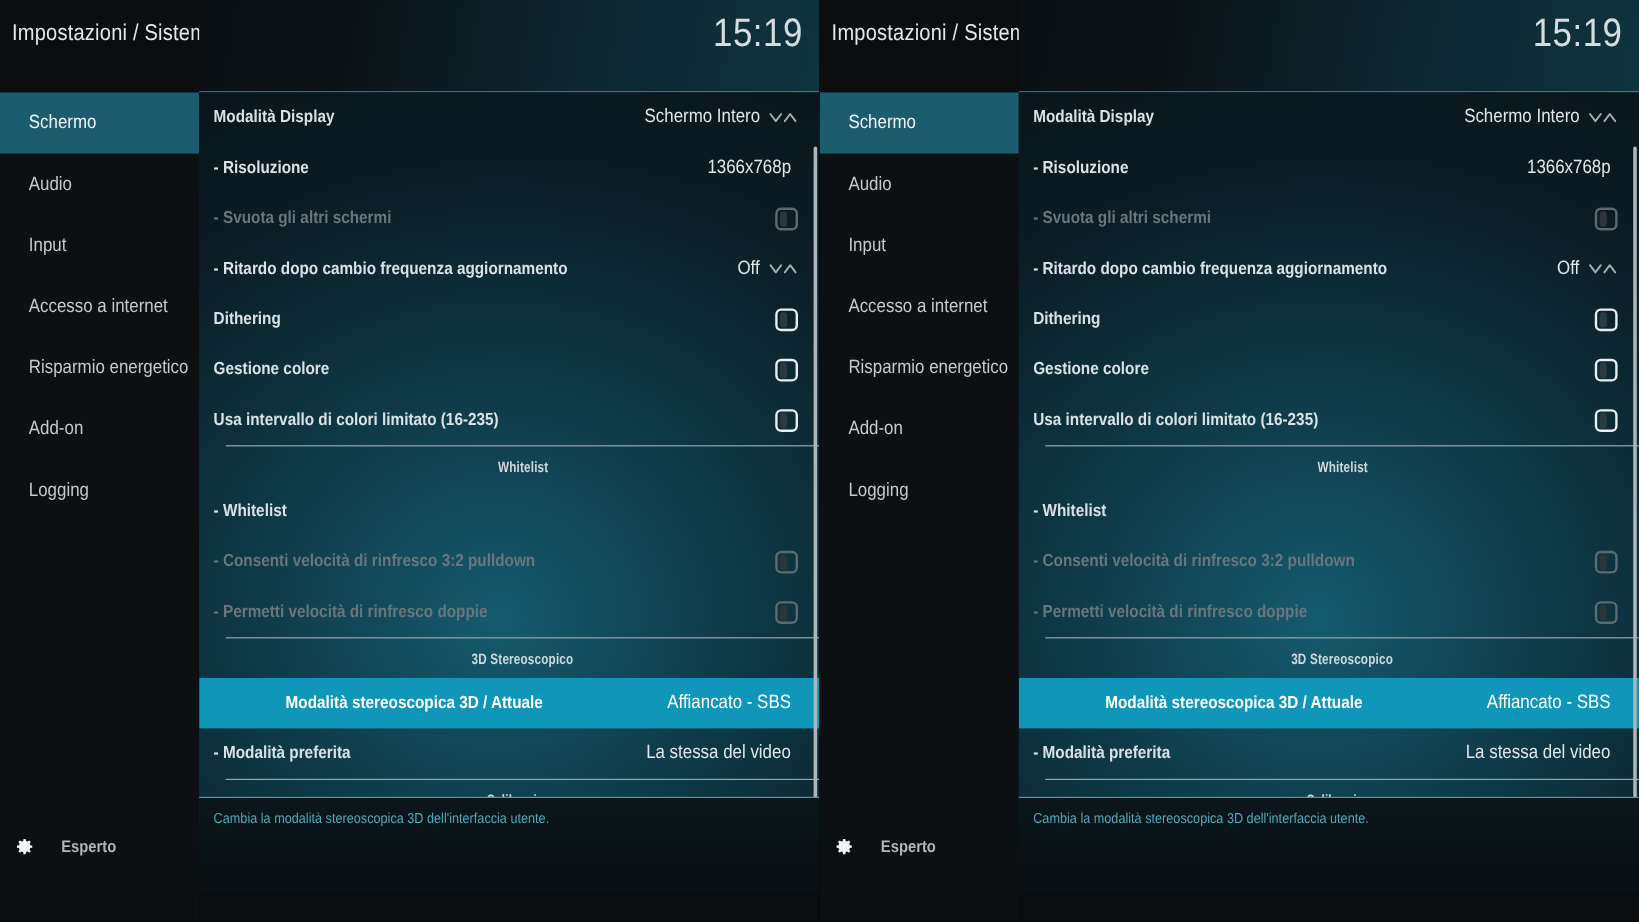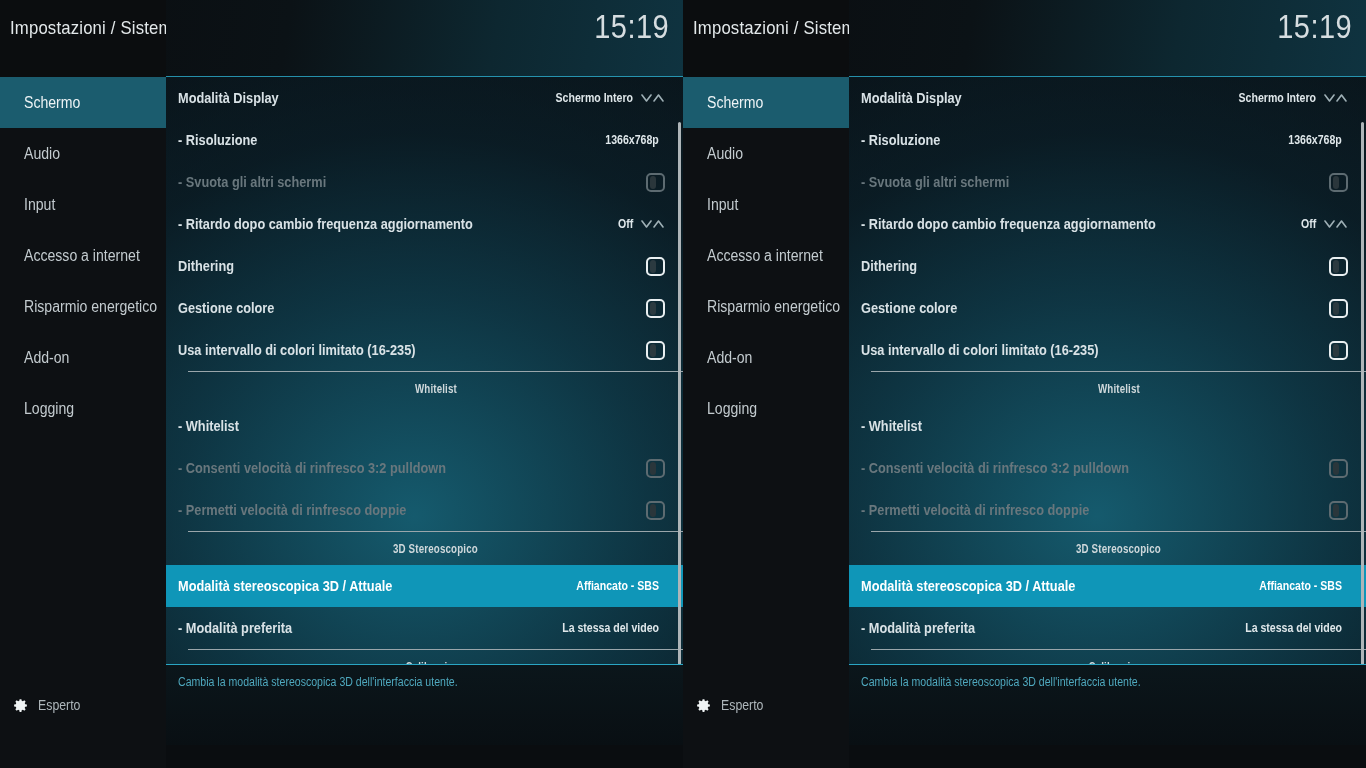--- a/index.html
+++ b/index.html
@@ -63,21 +63,21 @@
     font-size:16px; font-weight:300;
     color:#c3cbcf;
     white-space:nowrap;
     overflow:hidden;
   }
   .side-item > span { display:inline-block; transform:scaleX(.88); transform-origin:left center; }
   .side-item.selected { background:#1b5c6e; color:#eef4f6; }
 
   .expert {
     position:absolute; left:0; bottom:48px; width:166px; height:30px;
-    display:flex; align-items:center; padding-left:12px; gap:9px;
+    display:flex; align-items:center; padding-left:12px; gap:22px;font-weight:bold;
   }
   .expert-label { font-size:14px; color:#aeb7bb; transform:scaleX(.88); transform-origin:left center; }
   .gear { width:17px; height:17px; display:block; }
 
   
   .content {
     position:absolute; left:166px; top:77px; width:517px; height:610px;
     background:
       radial-gradient(120% 95% at 48% 72%, rgba(22,96,116,.92) 0%, rgba(15,62,78,.75) 38%, rgba(10,32,42,.6) 66%, rgba(8,17,22,.35) 100%),
       linear-gradient(170deg,#0a1116 0%,#0c1a21 45%,#0a151b 100%);
@@ -91,28 +91,28 @@
     white-space:nowrap;
   }
   .row-label {
     flex:1 1 auto;
     font-size:14.5px; font-weight:700;
     color:#d9e2e6;
     overflow:hidden;
   }
   .row-label > span { display:inline-block; transform:scaleX(.88); transform-origin:left center; }
   .row-value {
-    font-size:12px; font-weight:700;
+    font-size:16px; font-weight:400;
     color:#dfe7ea;
     margin-right:6px;
   }
   .row-value > span { display:inline-block; transform:scaleX(.88); transform-origin:right center; }
   .row.indent1 .row-label { padding-left:0; }
   .row.dim .row-label, .row.dim .row-value { color:#69777d; }
-  .row.selected { background:#0f96b8; }
+  .row.selected { background:#0f96b8;text-align:center; }
   .row.selected .row-label, .row.selected .row-value { color:#ffffff; }
 
   
   .spinner {
     width:26px; display:flex; justify-content:flex-end; align-items:center;
     gap:1px; color:#9fb0b6; font-size:12px; letter-spacing:-1px;
   }
   .spinner svg { display:block; }
 
   

